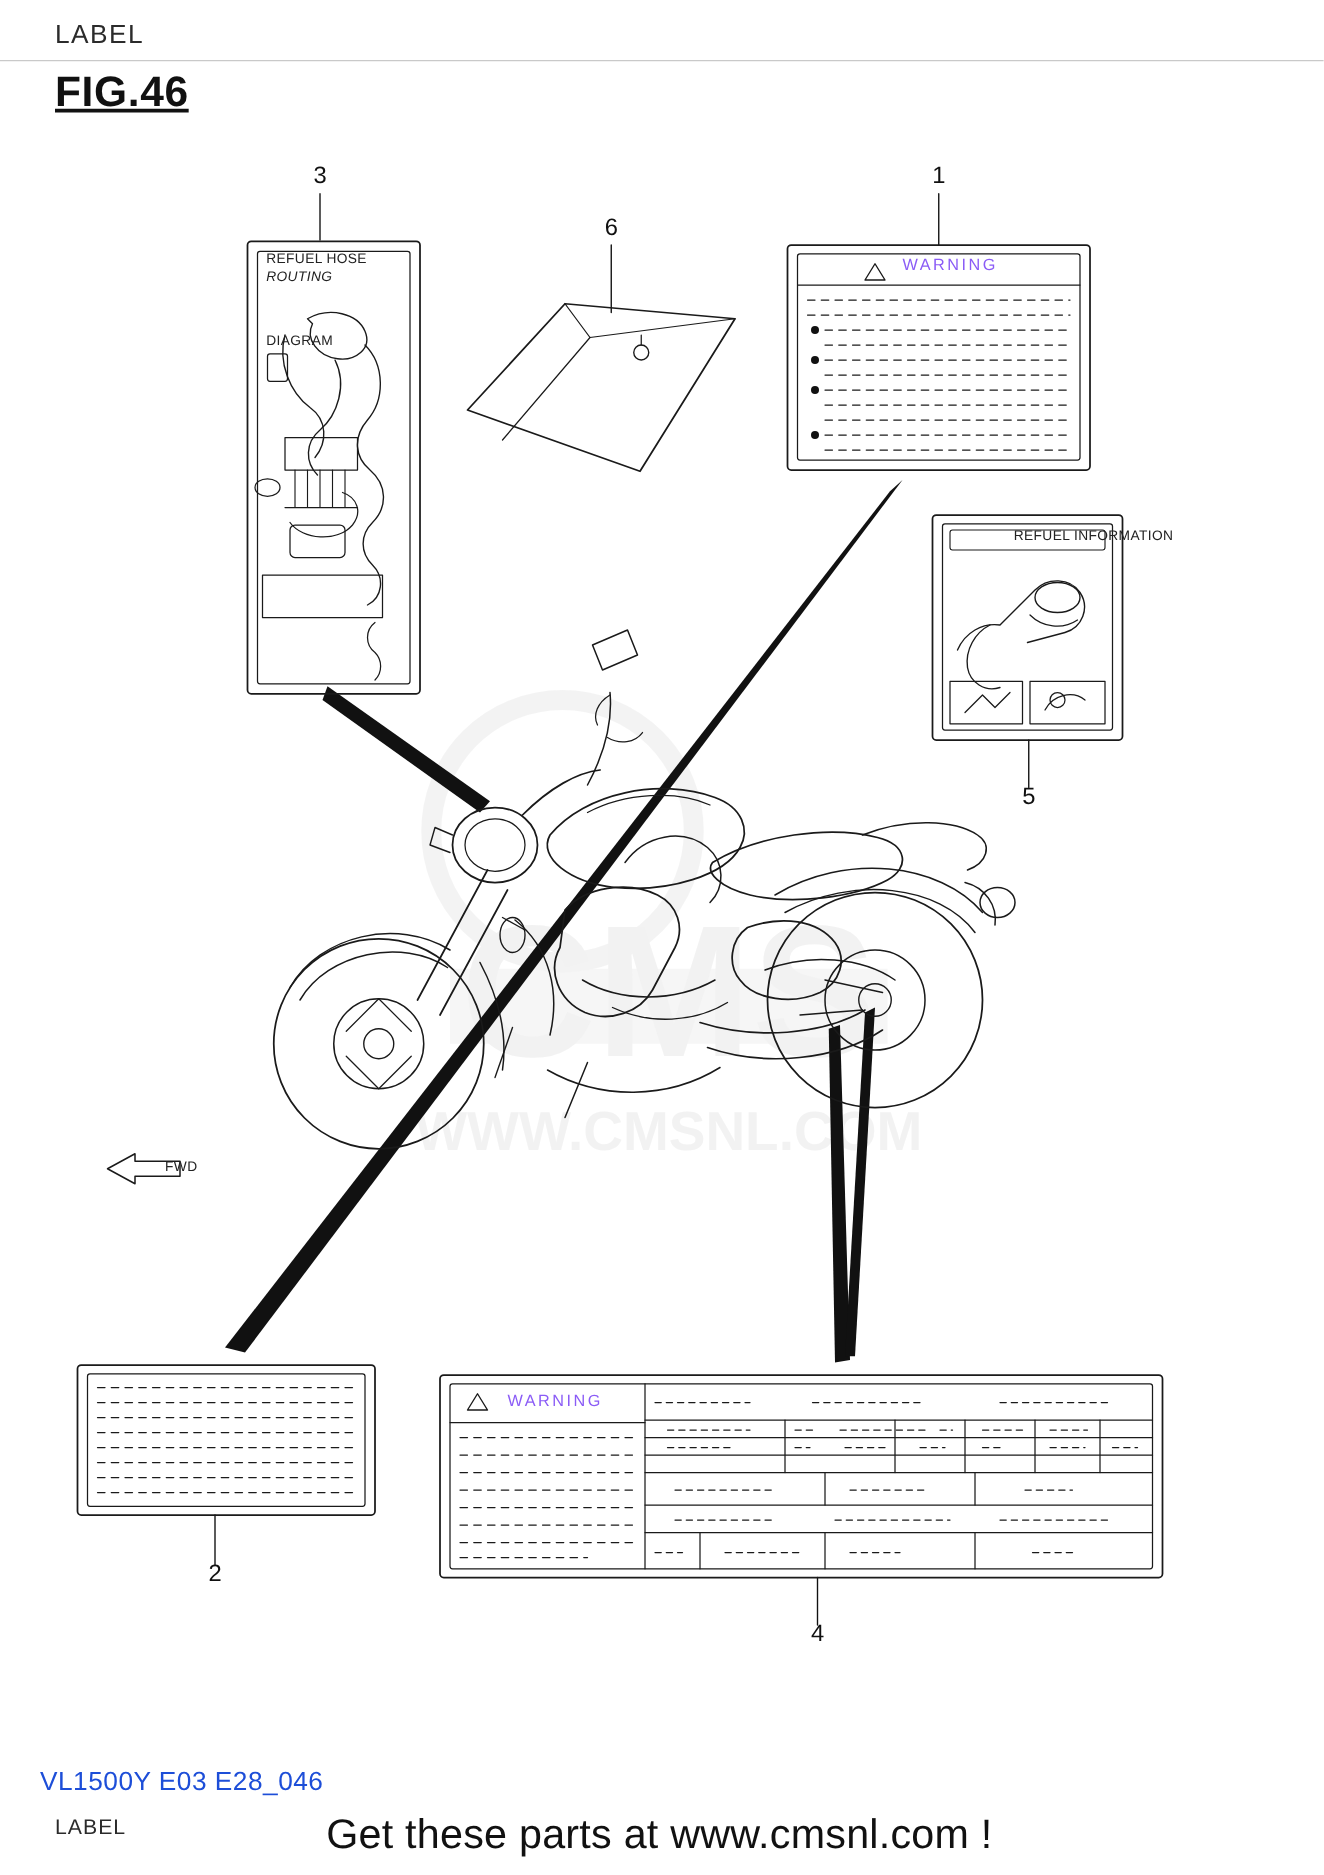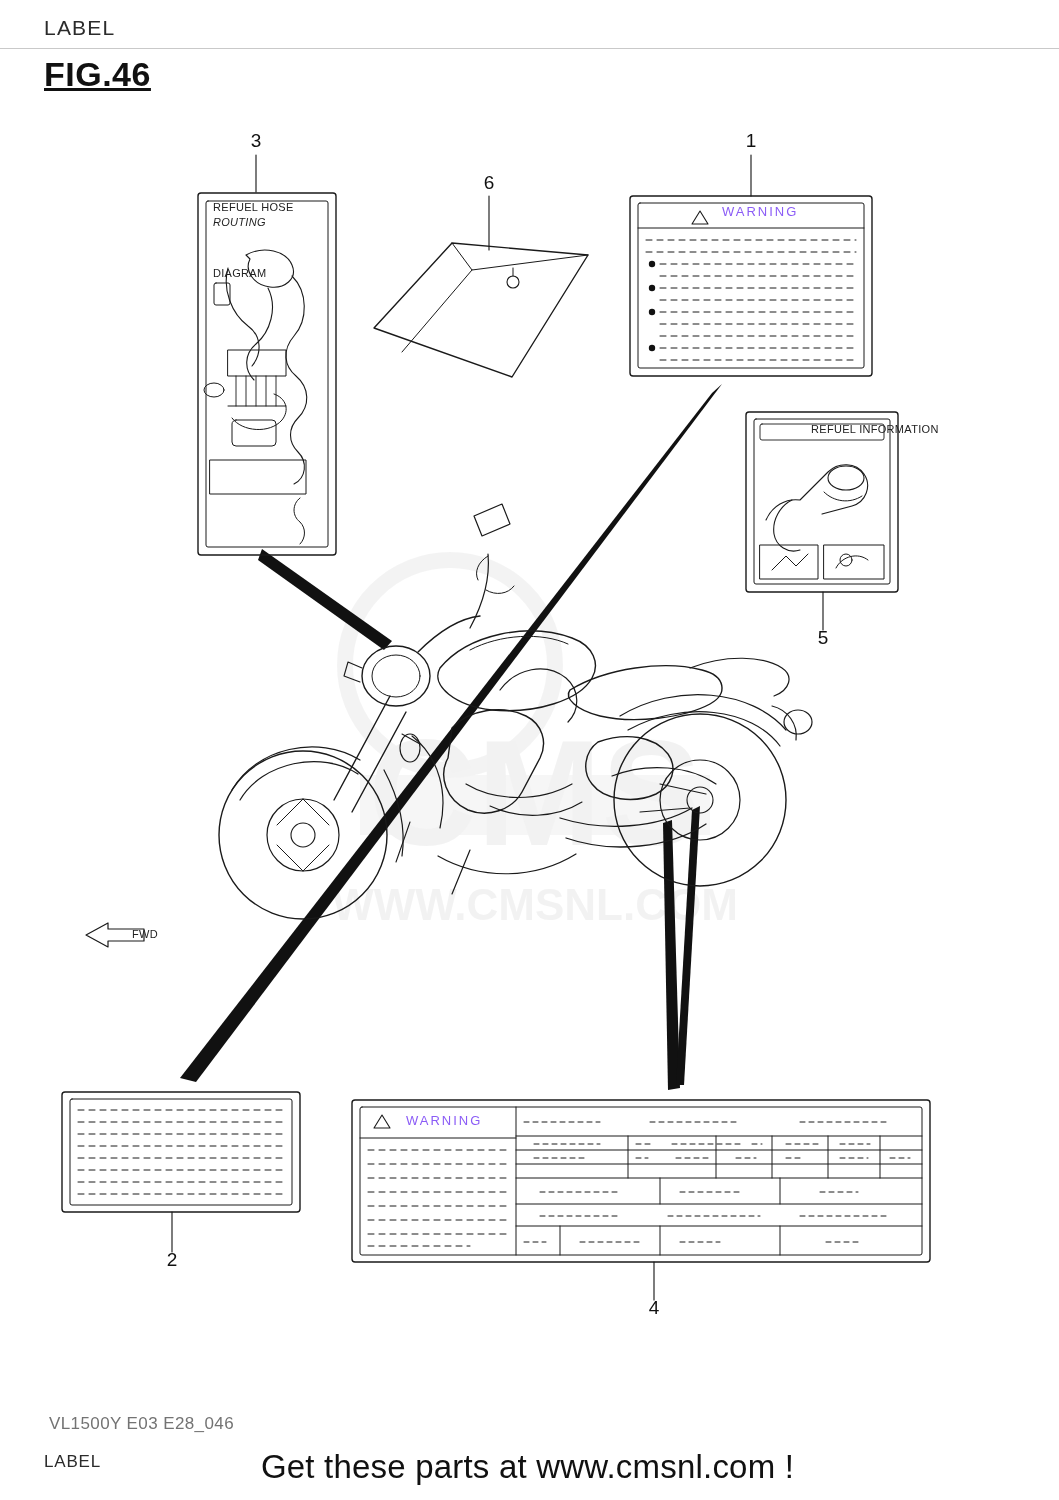--- a/index.html
+++ b/index.html
@@ -42,24 +42,24 @@
     top: 55px;
     font-size: 34px;
     font-weight: bold;
     letter-spacing: 0.5px;
     color: #111;
     text-decoration: underline;
   }
   
   .foot-code {
     position: absolute;
-    left: 49px;
+    left: 32px;
     top: 1414px;
-    font-size: 17px;
-    color: #737373;
+    font-size: 21px;
+    color: #1d4ed8;
     letter-spacing: 0.4px;
   }
   .foot-label {
     position: absolute;
     left: 44px;
     top: 1452px;
     font-size: 17px;
     color: #2b2b2b;
     letter-spacing: 0.8px;
   }

